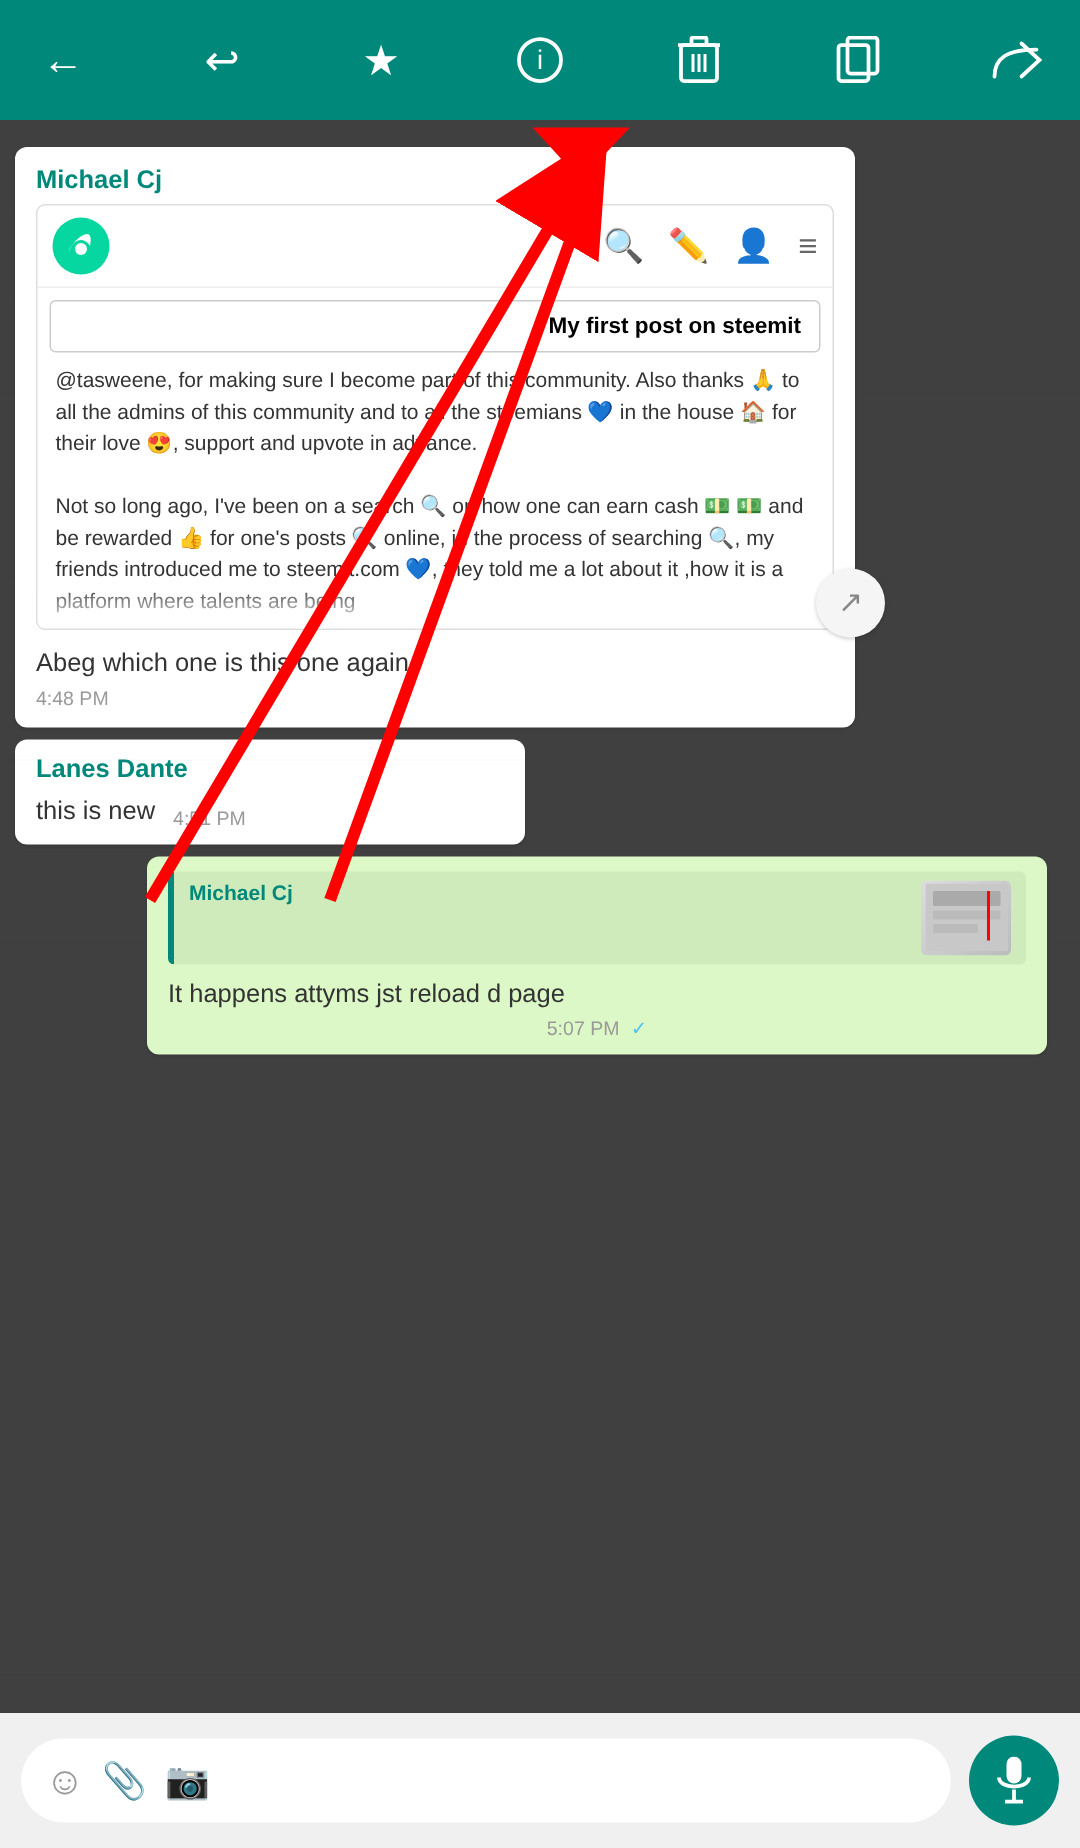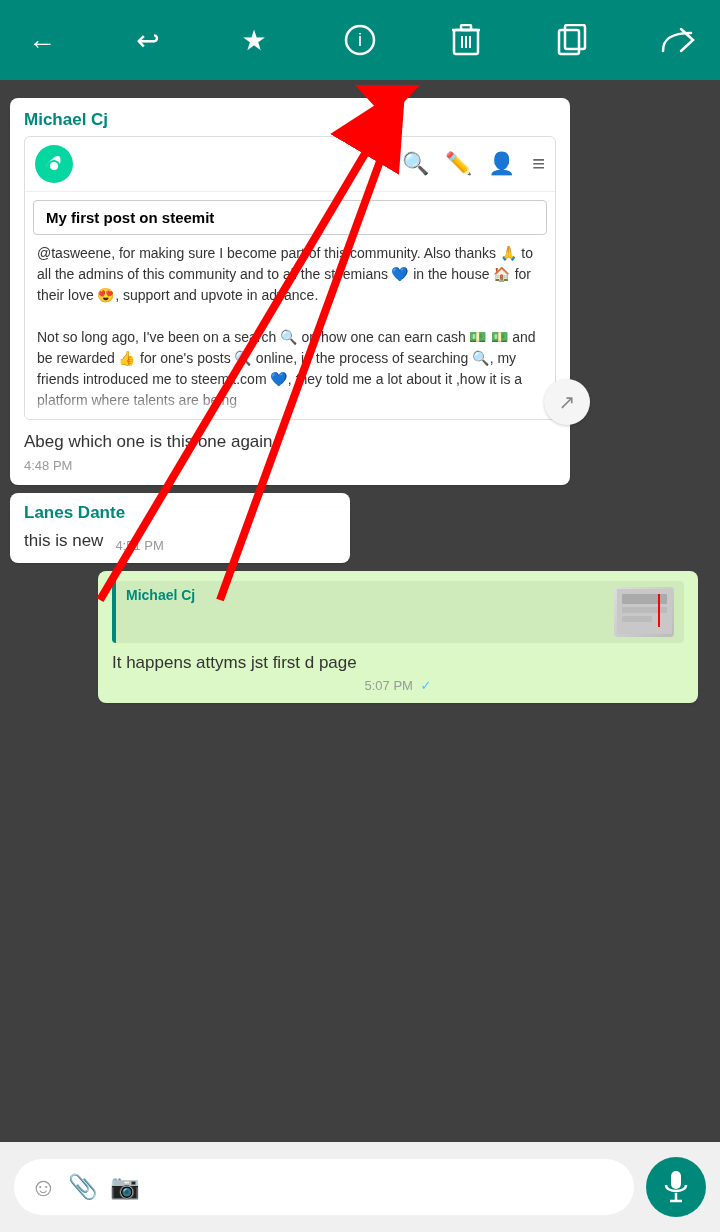--- a/index.html
+++ b/index.html
@@ -113,20 +113,21 @@
       color: #666;
     }
     .steemit-card-title {
       background: white;
       padding: 8px 12px;
       font-size: 15px;
       font-weight: bold;
       border: 1px solid #ccc;
       margin: 8px;
       border-radius: 4px;
+      text-align: right;
     }
     .steemit-card-body {
       padding: 0 12px 8px;
       font-size: 14px;
       line-height: 1.5;
       color: #333;
       max-height: 200px;
       overflow: hidden;
       position: relative;
     }
@@ -406,21 +407,21 @@
           <svg width="55" height="45" viewBox="0 0 55 45">
             <rect width="55" height="45" fill="#c8c8c8"></rect>
             <rect x="5" y="5" width="45" height="10" fill="#aaa" rx="1"></rect>
             <rect x="5" y="18" width="45" height="6" fill="#bbb" rx="1"></rect>
             <rect x="5" y="27" width="30" height="6" fill="#bbb" rx="1"></rect>
             <line x1="42" y1="5" x2="42" y2="38" stroke="red" stroke-width="2"></line>
           </svg>
         </div>
       </div>
     </div>
-    <div class="sent-text">It happens attyms jst first d page</div>
+    <div class="sent-text">It happens attyms jst reload d page</div>
     <div class="sent-time">
       <span>5:07 PM</span>
       <span class="checkmark">✓</span>
     </div>
   </div>
 
 </div>
 
 <svg class="red-arrow-overlay" viewBox="0 0 720 700">
 

